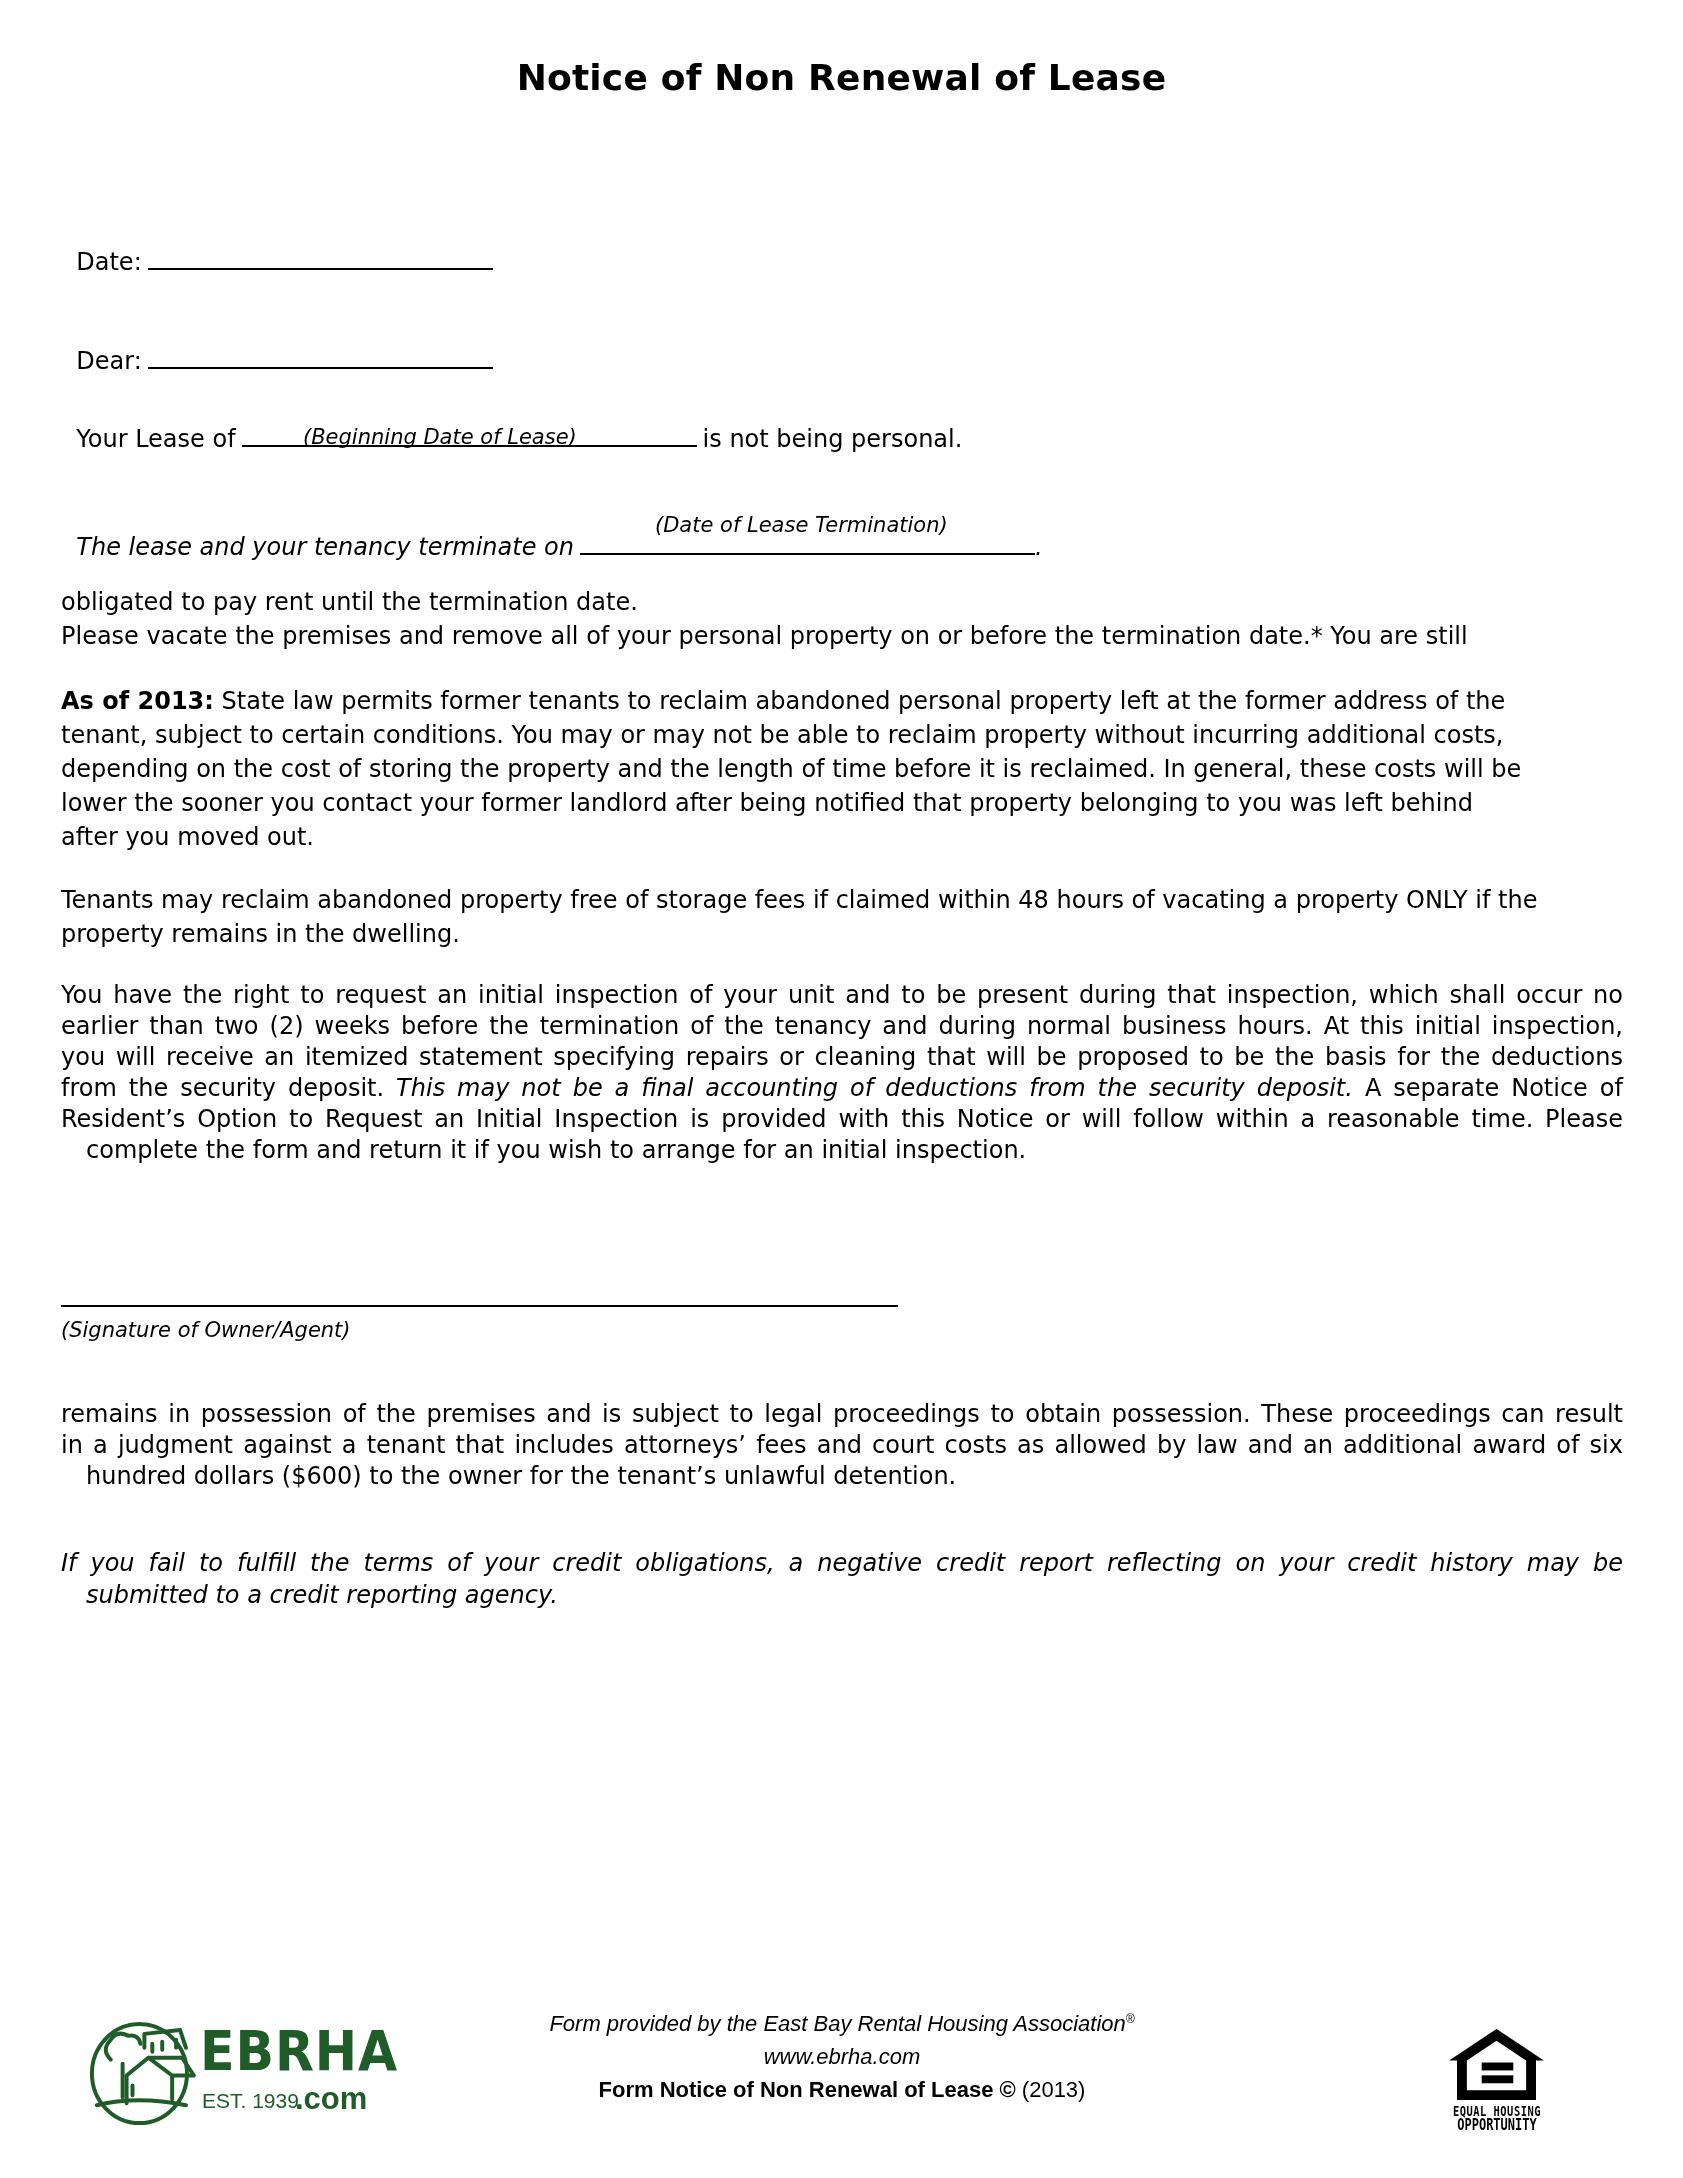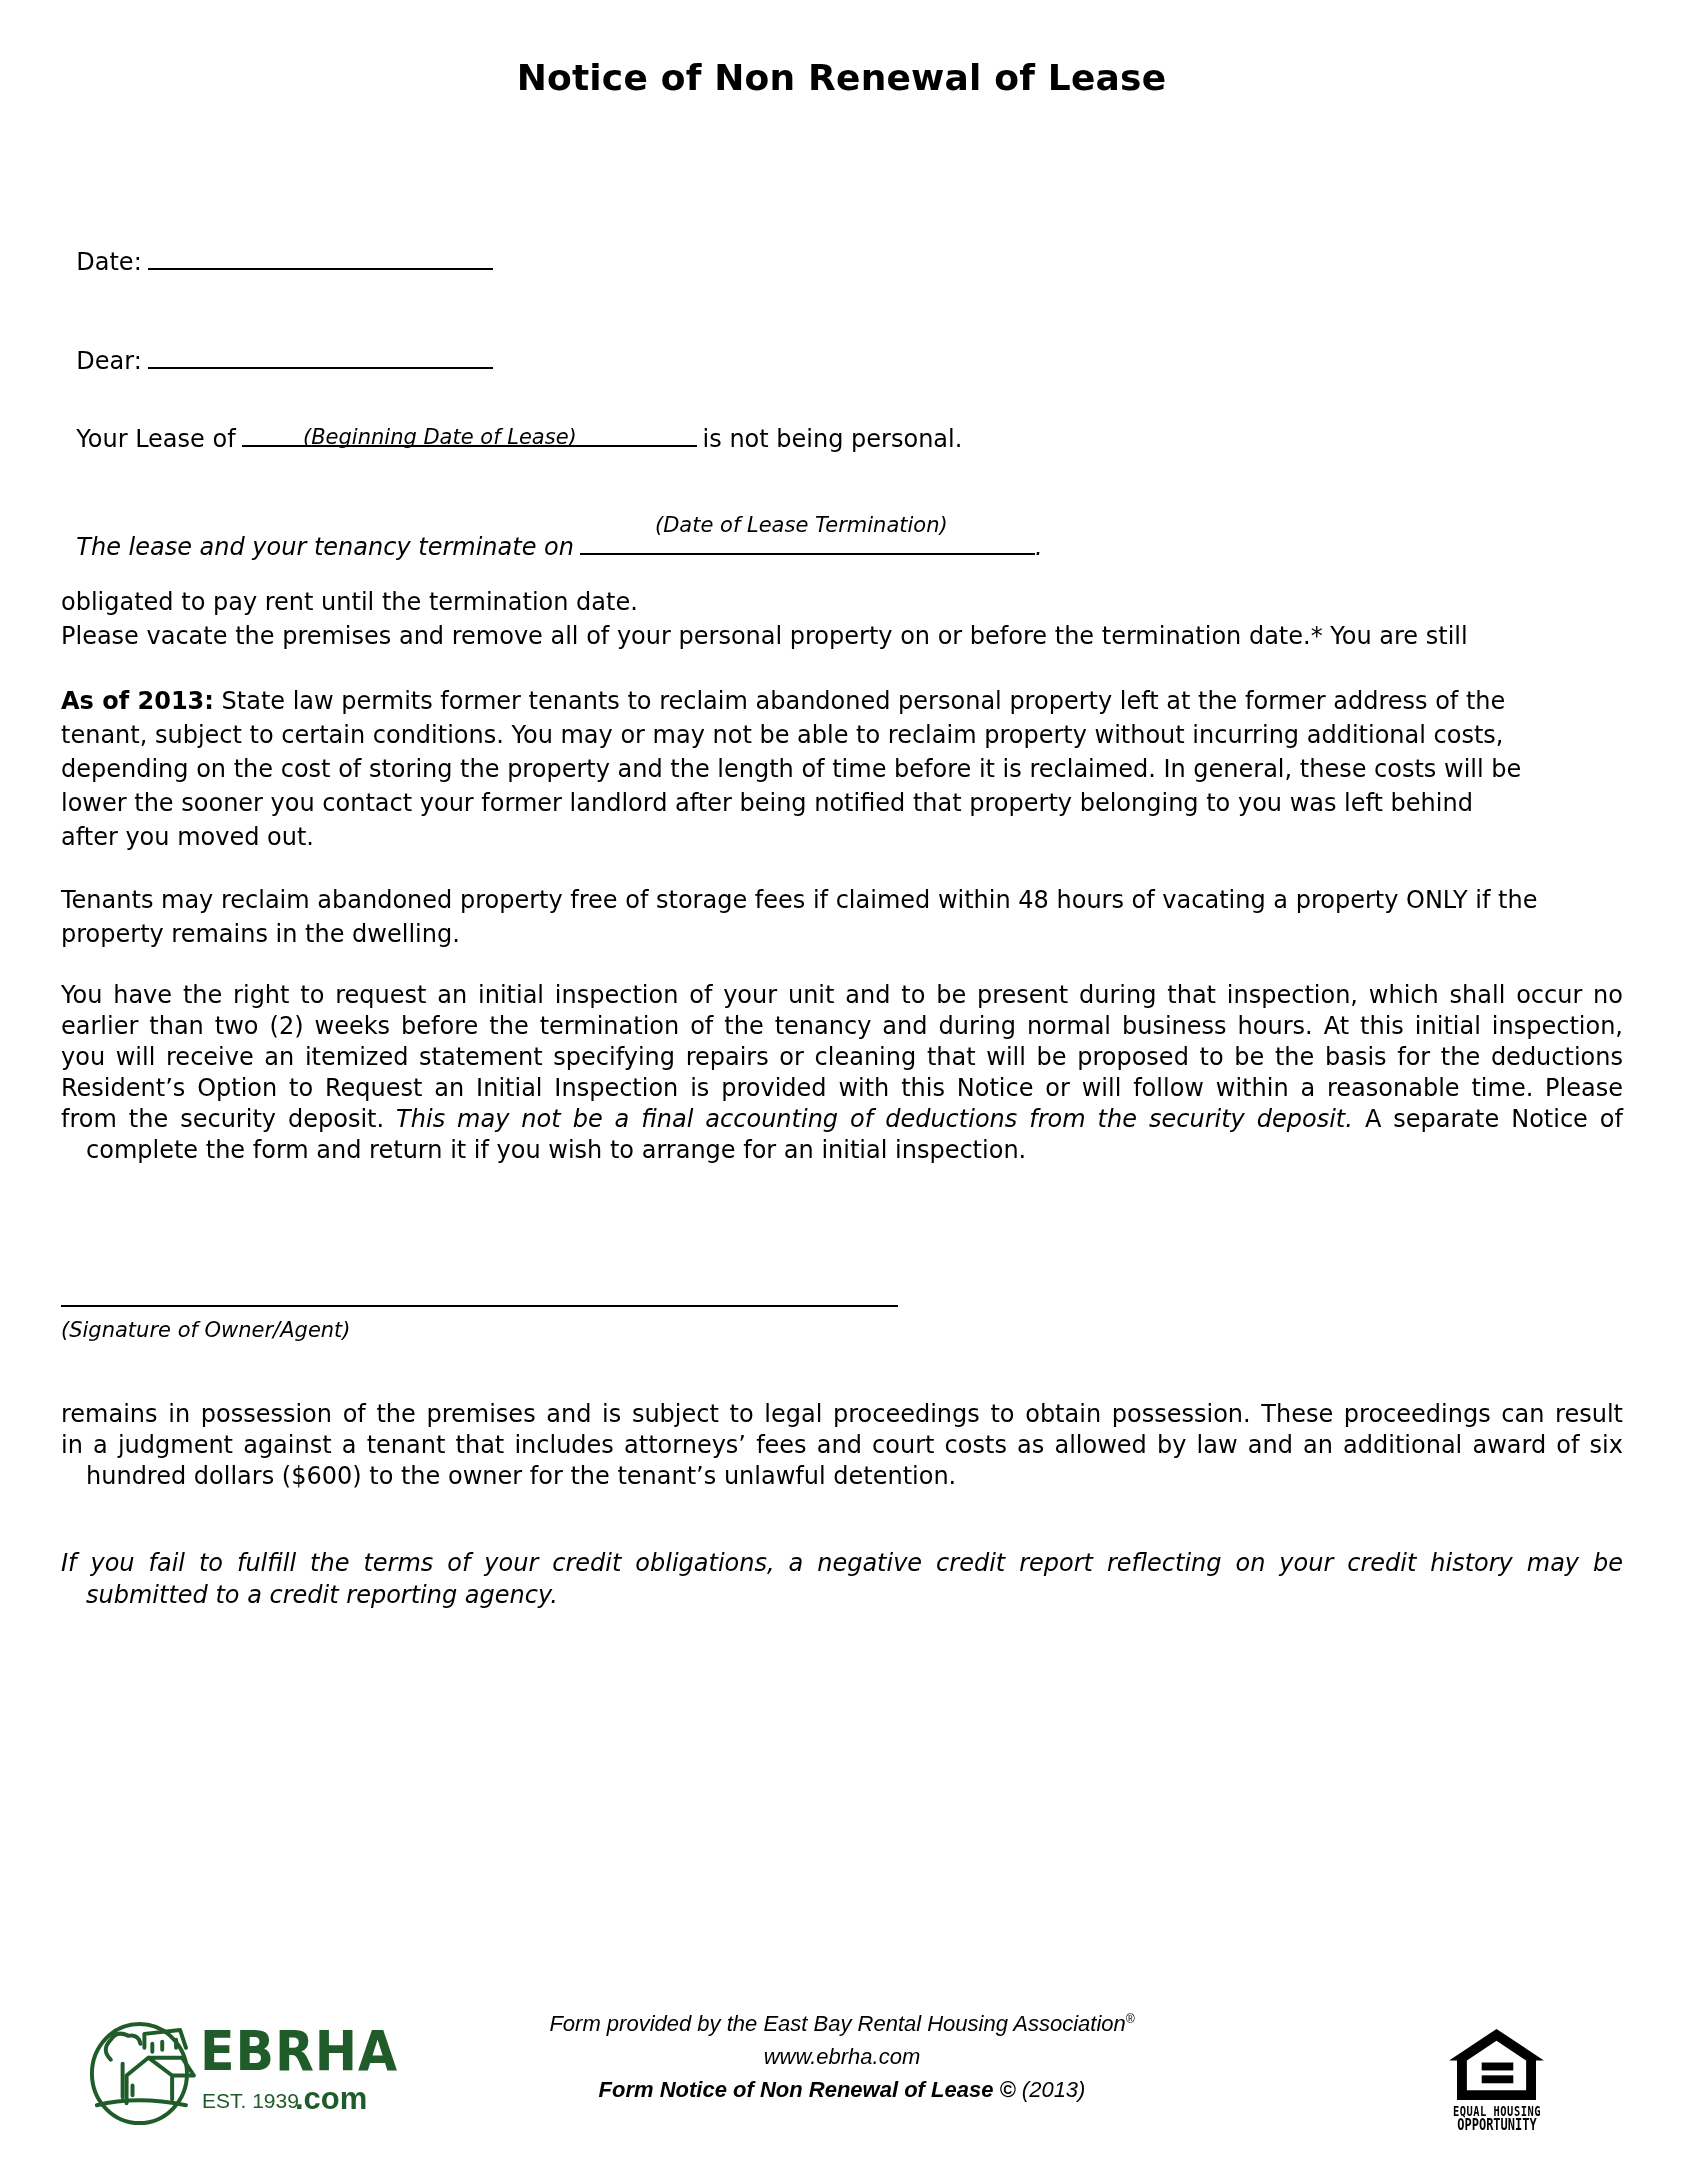--- a/index.html
+++ b/index.html
@@ -63,22 +63,22 @@
 
 <div class="para lh34" style="top:883px;">
   <span class="ln">Tenants may reclaim abandoned property free of storage fees if claimed within 48 hours of vacating a property ONLY if the</span>
   <span class="ln">property remains in the dwelling.</span>
 </div>
 
 <div class="para lh31 just" style="top:980px; width:1562px;">
   <span class="ln">You have the right to request an initial inspection of your unit and to be present during that inspection, which shall occur no</span>
   <span class="ln">earlier than two (2) weeks before the termination of the tenancy and during normal business hours. At this initial inspection,</span>
   <span class="ln">you will receive an itemized statement specifying repairs or cleaning that will be proposed to be the basis for the deductions</span>
+  <span class="ln"><span>from the security deposit. </span><i>This may not be a final accounting of deductions from the security deposit.</i><span> A separate Notice of</span></span>
   <span class="ln">Resident’s Option to Request an Initial Inspection is provided with this Notice or will follow within a reasonable time. Please</span>
-  <span class="ln"><span>from the security deposit. </span><i>This may not be a final accounting of deductions from the security deposit.</i><span> A separate Notice of</span></span>
   <span class="ln last">complete the form and return it if you wish to arrange for an initial inspection.</span>
 </div>
 
 <div class="sigline"></div>
 <div class="abs cap sigcap">(Signature of Owner/Agent)</div>
 
 <div class="para lh31 just" style="top:1399px; width:1562px;">
   <span class="ln">remains in possession of the premises and is subject to legal proceedings to obtain possession. These proceedings can result</span>
   <span class="ln">in a judgment against a tenant that includes attorneys’ fees and court costs as allowed by law and an additional award of six</span>
   <span class="ln last">hundred dollars ($600) to the owner for the tenant’s unlawful detention.</span>
@@ -101,21 +101,21 @@
     </g>
   </svg>
   <span class="abs" style="left:117px; top:2px; font-family:'DejaVu Sans', sans-serif; font-weight:bold; font-size:55px; color:#1f5c2a; letter-spacing:1px; line-height:59px; transform:scaleX(0.92); transform-origin:left top;">EBRHA</span>
   <span class="abs" style="left:119px; top:69px; font-family:'Liberation Sans', sans-serif; font-size:21px; color:#1f5c2a; line-height:24px;">EST. 1939</span>
   <span class="abs" style="left:212px; top:63px; font-family:'Liberation Sans', sans-serif; font-weight:bold; font-size:31px; color:#1f5c2a; line-height:32px;">.com</span>
 </div>
 
 <div class="footer-text" style="top:2003px;">
   <span class="fl" style="font-style:italic;"><span>Form provided by the East Bay Rental Housing Association</span><sup style="font-size:12px;">®</sup></span>
   <span class="fl" style="font-style:italic;">www.ebrha.com</span>
-  <span class="fl" style="font-style:italic;"><b>Form Notice of Non Renewal of Lease ©</b><span> (2013)</span></span>
+  <span class="fl" style=""><b>Form Notice of Non Renewal of Lease ©</b><span> (2013)</span></span>
 </div>
 
 <div class="eho">
   <svg width="104" height="79" viewBox="0 0 105 80">
     <path d="M52 4 L100 36 L92 36 L92 76 L12 76 L12 36 L4 36 Z" fill="#000"></path>
     <path d="M52 16 L82 36 L82 66 L22 66 L22 36 Z" fill="#fff"></path>
     <rect x="37" y="38" width="32" height="8" fill="#000"></rect>
     <rect x="37" y="51" width="32" height="8" fill="#000"></rect>
   </svg>
   <span class="abs" style="left:0; width:104px; text-align:center; top:80px; font-family:'DejaVu Sans Mono', monospace; font-weight:bold; font-size:10.4px; letter-spacing:0.5px; line-height:12px; transform:scaleY(1.3);">EQUAL HOUSING</span>

